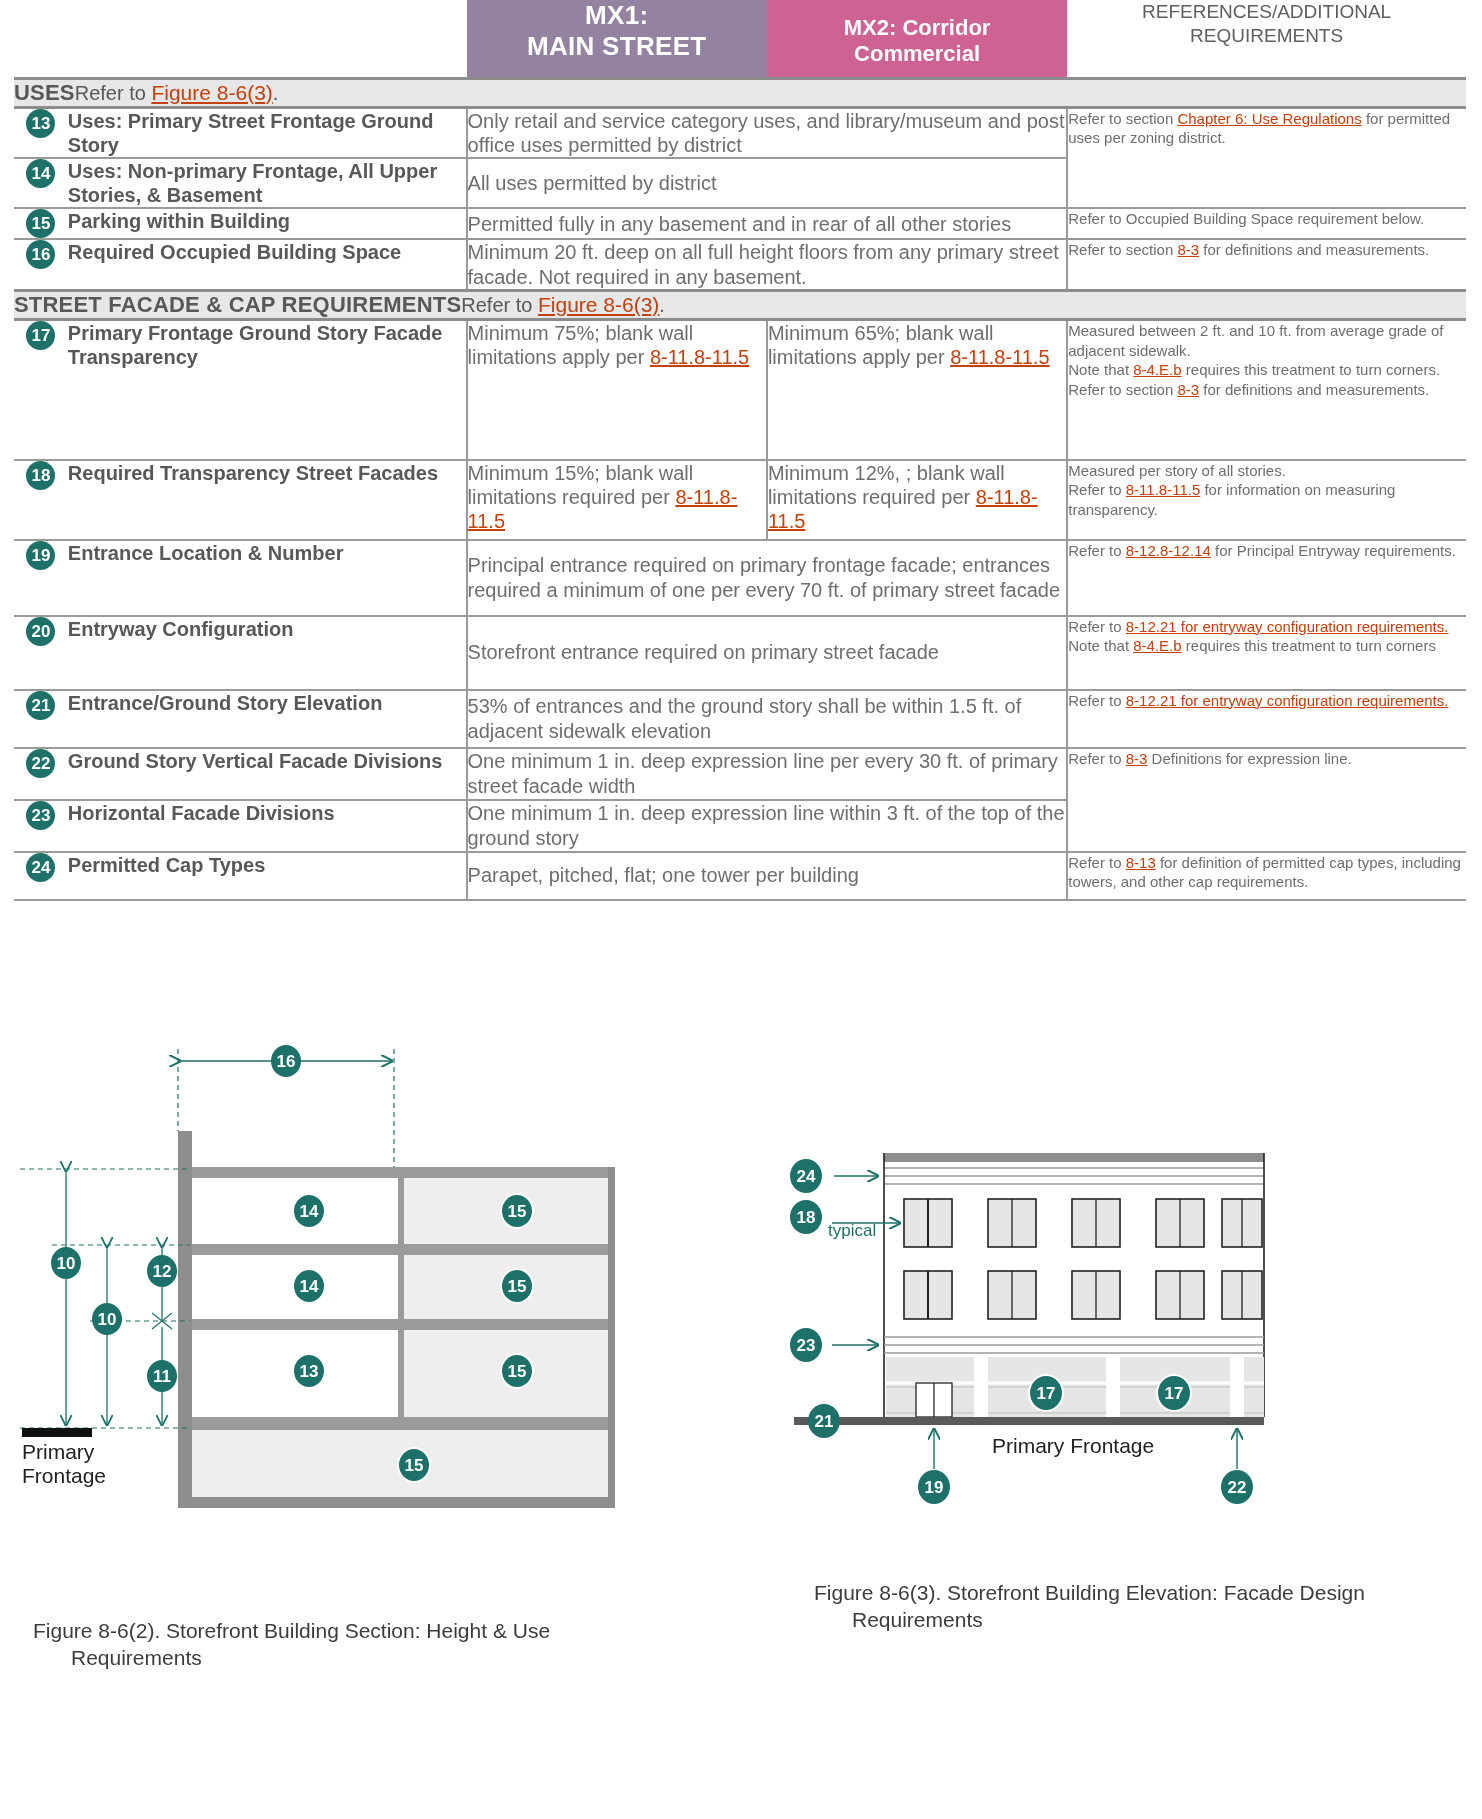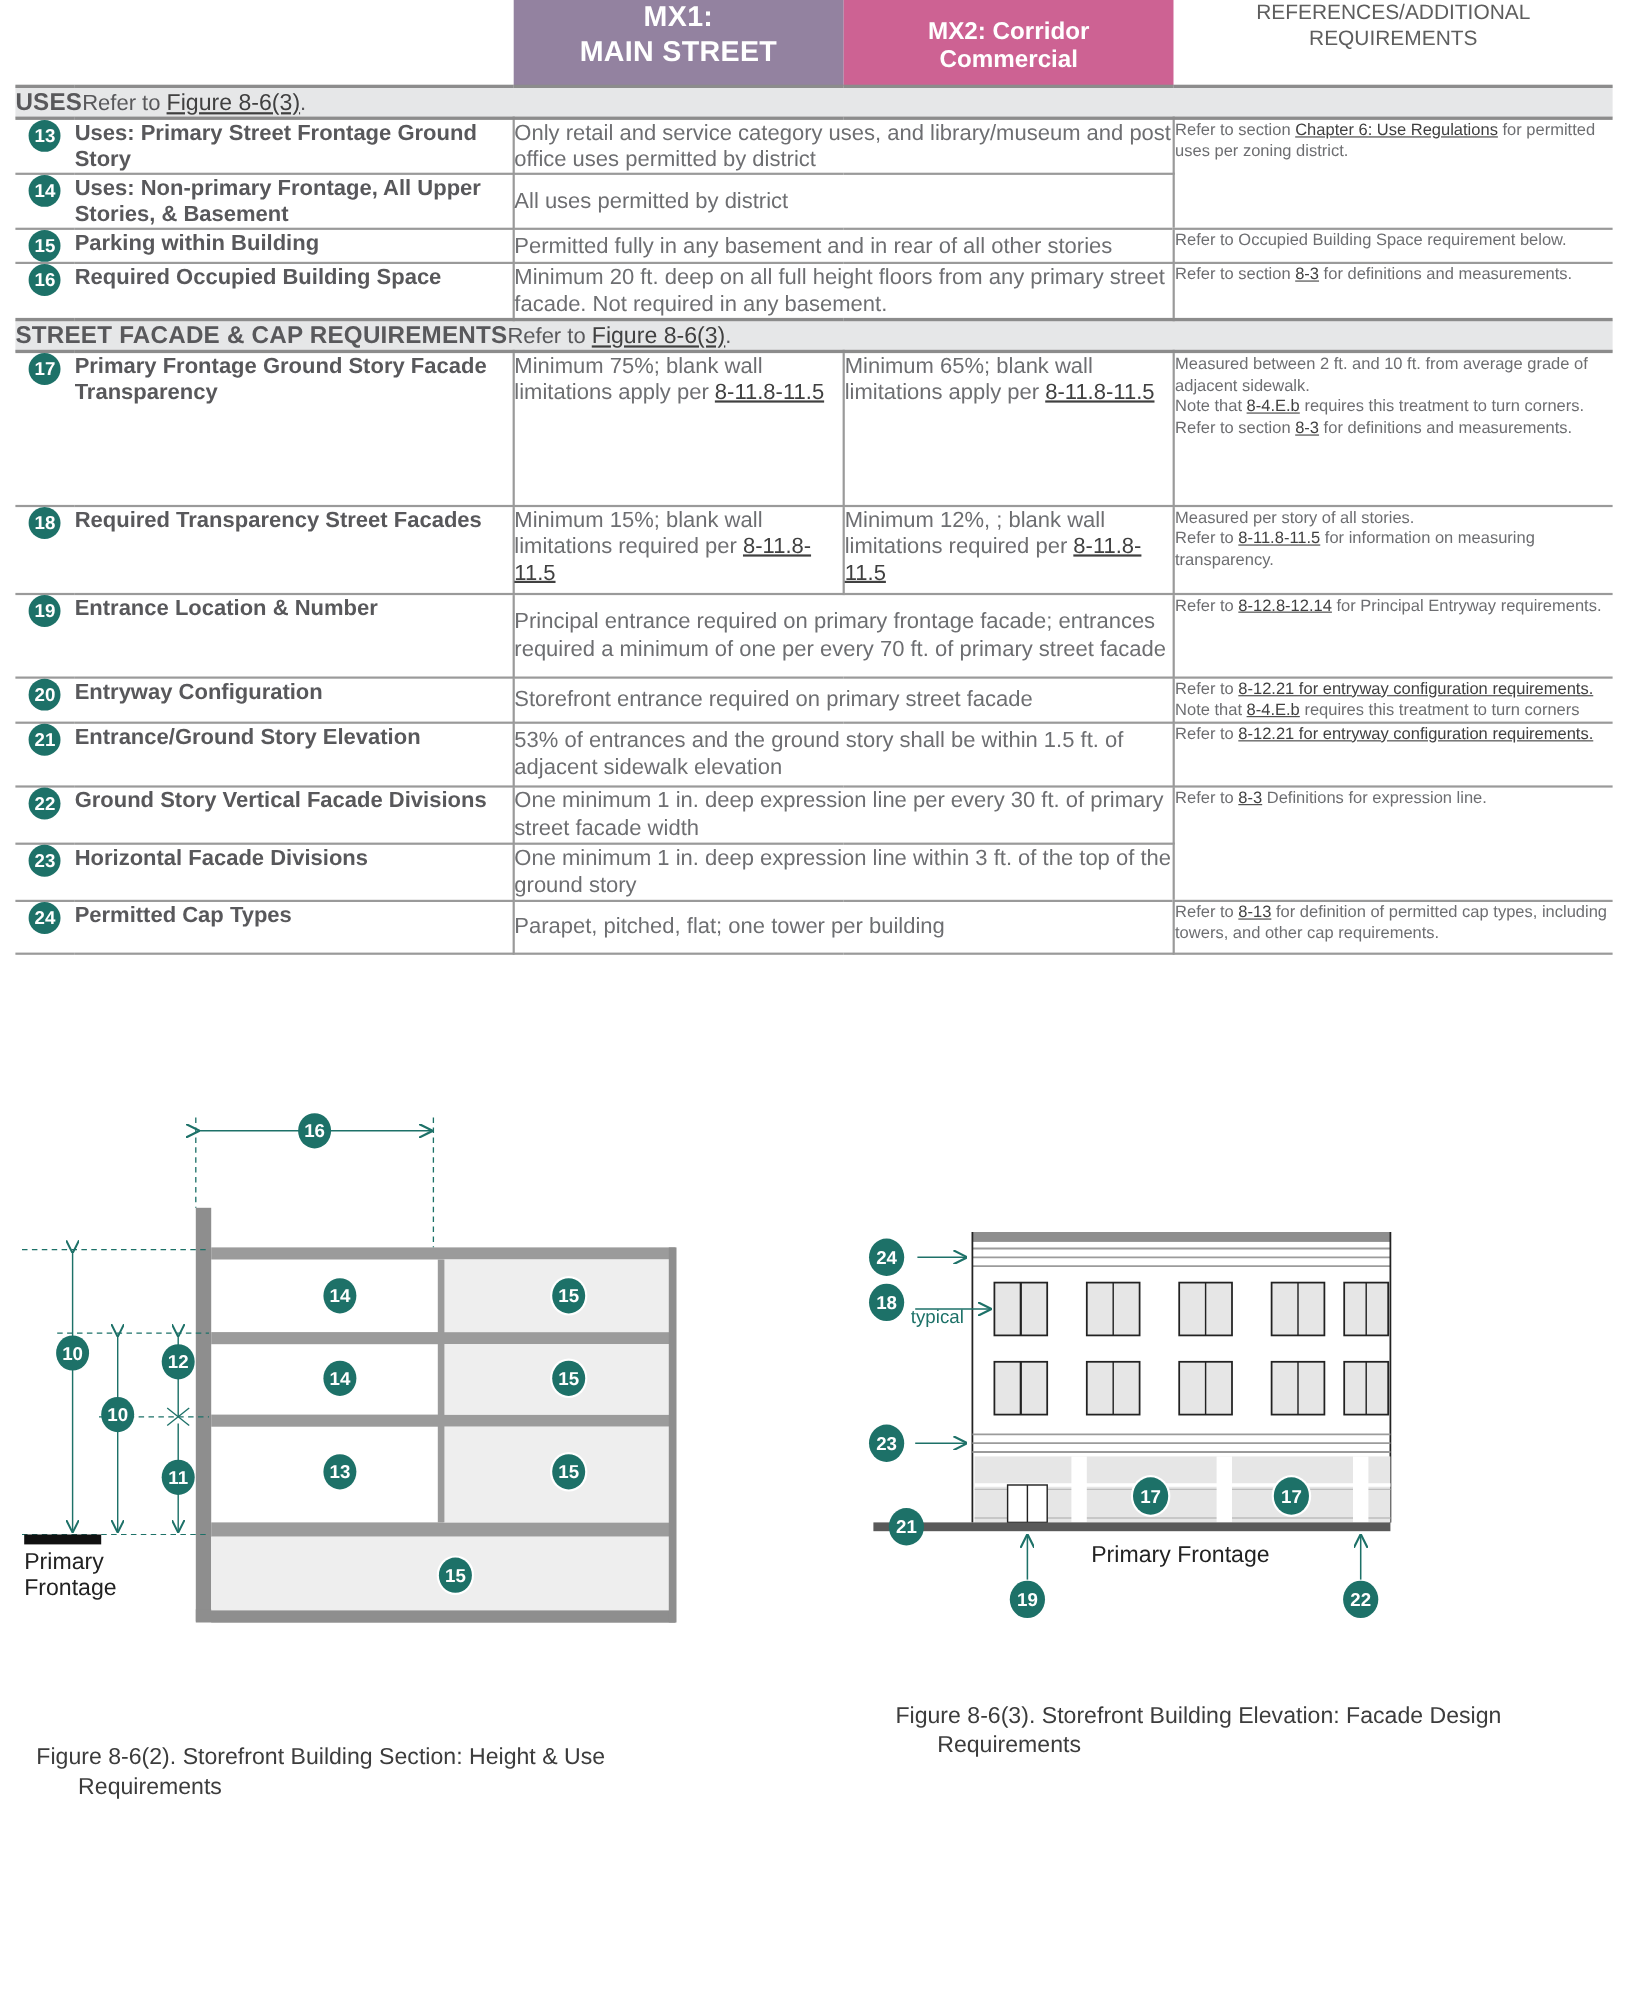--- a/index.html
+++ b/index.html
@@ -32,21 +32,21 @@
   .sectionbar {
     background:#e6e7e8;
     border-top:3px solid #8c8c8c;
     border-bottom:3px solid #8c8c8c;
     padding:7px 10px 8px 10px;
     font-size:21px;
     color:#58585b;
   }
   .sectionbar b { font-weight:bold; font-size:22px; color:#58585b; letter-spacing:.2px; }
   .sectionbar .rt { font-weight:normal; font-size:20px; }
-  a.xref { color:#404040; }
+  a.xref { color:#c2410c; }
 
   td.numcell {
     width:52px; text-align:center; vertical-align:middle;
     border-bottom:2px solid #9a9a9a;
     padding-top:2px;
   }
   td.labelcell {
     width:385px;
     border-bottom:2px solid #9a9a9a;
     border-right:2px solid #9a9a9a;
@@ -218,21 +218,21 @@
         <span class="circ">19</span>
       </td>
       <td class="labelcell">Entrance Location &amp; Number</td>
       <td class="valcell mid" colspan="2">Principal entrance required on primary frontage facade; entrances required a minimum of one per every 70 ft. of primary street facade</td>
       <td class="refcell">
         <span>Refer to </span><a class="xref" href="#">8-12.8-12.14</a><span> for Principal Entryway requirements.</span>
       </td>
     </tr>
 
     <tr>
-      <td class="numcell" style="height:41px">
+      <td class="numcell" style="height:74px">
         <span class="circ">20</span>
       </td>
       <td class="labelcell">Entryway Configuration</td>
       <td class="valcell mid" colspan="2">Storefront entrance required on primary street facade</td>
       <td class="refcell">
         <span>Refer to </span><a class="xref" href="#">8-12.21 for entryway configuration requirements.</a><span> Note that </span><a class="xref" href="#">8-4.E.b</a><span> requires this treatment to turn corners</span>
       </td>
     </tr>
 
     <tr>

